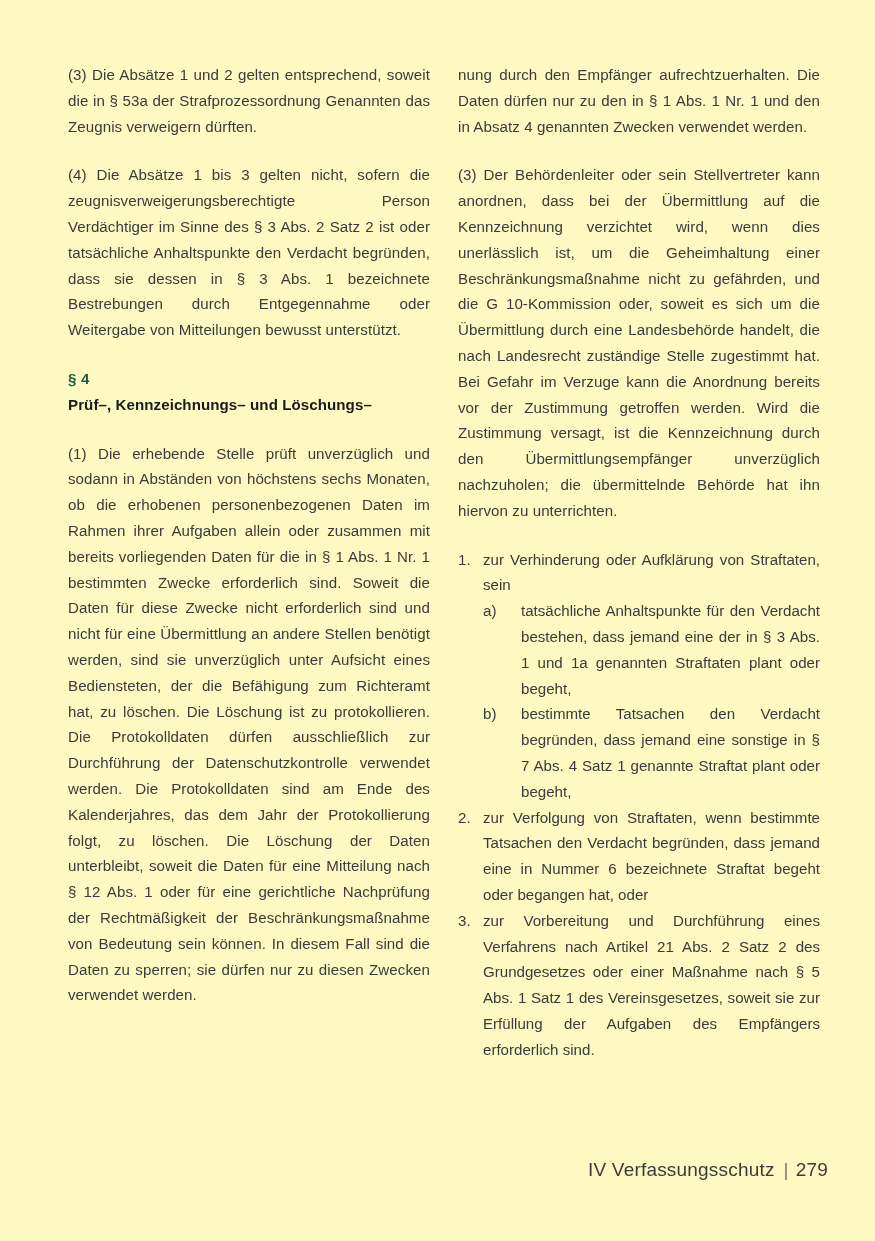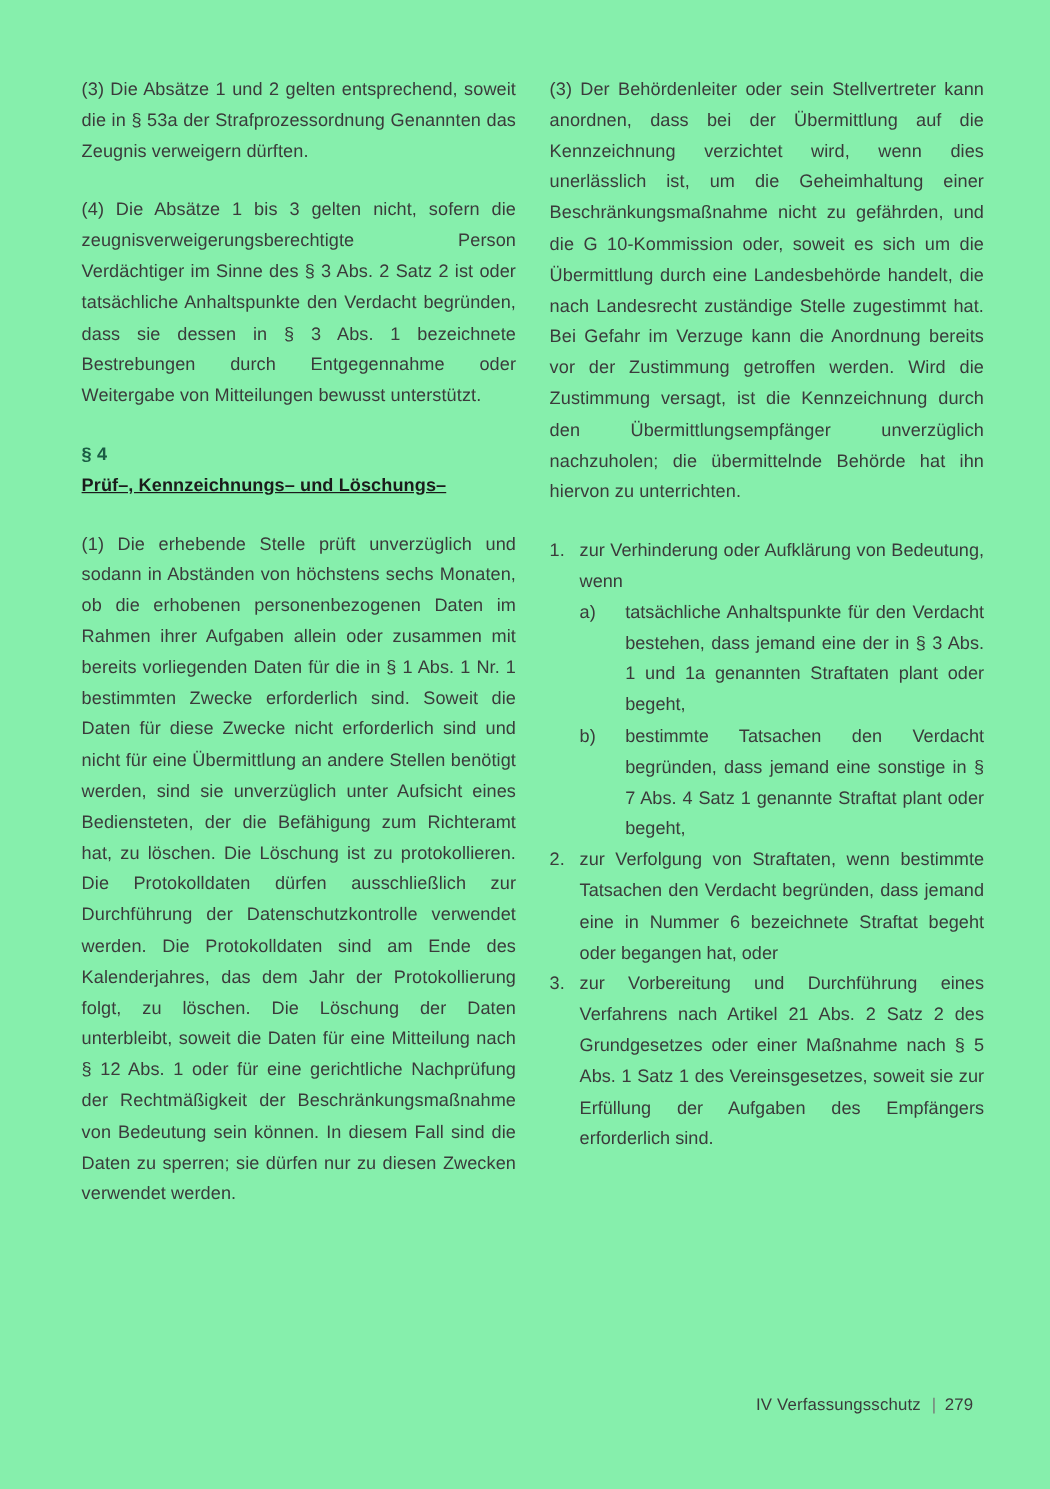--- a/index.html
+++ b/index.html
@@ -14,21 +14,21 @@
     font-family: "Liberation Sans", sans-serif;
     color: #3b3b3b;
     overflow: hidden;
   }
 
   .page {
     position: absolute;
     left: 0; top: 0;
     width: 875px;
     height: 1241px;
-    background: #86efac;
+    background: #fef9c3;
   }
 
   .columns {
     position: absolute;
     left: 68px;
     top: 62px;
     width: 752px;
     height: 1060px;
     display: flex;
     justify-content: space-between;
@@ -62,21 +62,21 @@
   }
 
   h2.section-title {
     margin: 0 0 23px 0;
     font-size: 15.1px;
     line-height: 25.8px;
     font-weight: 700;
     color: #1b1b1b;
     letter-spacing: 0.005em;
   }
-  h2.section-title .tline { display: block; text-decoration: underline; }
+  h2.section-title .tline { display: block; }
 
   
   ol.numlist {
     list-style: none;
     margin: 0;
     padding: 0;
   }
   ol.numlist > li {
     position: relative;
     padding-left: 25px;
@@ -114,23 +114,23 @@
     left: 0;
     top: 0;
     width: 22px;
     text-align: left;
   }
   ol.letterlist > li > .txt { display: block; margin-left: 12px; }
 
   
   .footer {
     position: absolute;
-    right: 64px;
+    right: 47px;
     top: 1160px;
-    font-size: 14px;
+    font-size: 19px;
     line-height: 20px;
     color: #3b3b3b;
     letter-spacing: 0.01em;
     white-space: nowrap;
   }
   .footer .sep {
     display: inline-block;
     margin: 0 7px 0 9px;
     color: #777;
   }
@@ -155,29 +155,30 @@
         <span class="tline">Prüf–, Kennzeichnungs– und Löschungs–</span>
       </h2>
 
       <p class="para">(1) Die erhebende Stelle prüft unverzüglich und sodann in Abständen von höchstens sechs Monaten, ob die erhobenen personenbezogenen Daten im Rahmen ihrer Aufgaben allein oder zusammen mit bereits vorliegenden Daten für die in § 1 Abs. 1 Nr. 1 bestimmten Zwecke erforderlich sind. Soweit die Daten für diese Zwecke nicht erforderlich sind und nicht für eine Übermittlung an andere Stellen benötigt werden, sind sie unverzüglich unter Aufsicht eines Bediensteten, der die Befähigung zum Richteramt hat, zu löschen. Die Löschung ist zu protokollieren. Die Protokolldaten dürfen ausschließlich zur Durchführung der Datenschutzkontrolle verwendet werden. Die Protokolldaten sind am Ende des Kalenderjahres, das dem Jahr der Protokollierung folgt, zu löschen. Die Löschung der Daten unterbleibt, soweit die Daten für eine Mitteilung nach § 12 Abs. 1 oder für eine gerichtliche Nachprüfung der Rechtmäßigkeit der Beschränkungsmaßnahme von Bedeutung sein können. In diesem Fall sind die Daten zu sperren; sie dürfen nur zu diesen Zwecken verwendet werden.</p>
 
 
     </div>
 
     <div class="col">
 
+      <p class="para">nung durch den Empfänger aufrechtzuerhalten. Die Daten dürfen nur zu den in § 1 Abs. 1 Nr. 1 und den in Absatz 4 genannten Zwecken verwendet werden.</p>
 
       <p class="para">(3) Der Behördenleiter oder sein Stellvertreter kann anordnen, dass bei der Übermittlung auf die Kennzeichnung verzichtet wird, wenn dies unerlässlich ist, um die Geheimhaltung einer Beschränkungsmaßnahme nicht zu gefährden, und die G 10-Kommission oder, soweit es sich um die Übermittlung durch eine Landesbehörde handelt, die nach Landesrecht zuständige Stelle zugestimmt hat. Bei Gefahr im Verzuge kann die Anordnung bereits vor der Zustimmung getroffen werden. Wird die Zustimmung versagt, ist die Kennzeichnung durch den Übermittlungsempfänger unverzüglich nachzuholen; die übermittelnde Behörde hat ihn hiervon zu unterrichten.</p>
 
 
       <ol class="numlist">
 
         <li>
           <span class="marker">1.</span>
-          <span class="txt">zur Verhinderung oder Aufklärung von Bedeutung, wenn</span>
+          <span class="txt">zur Verhinderung oder Aufklärung von Straftaten, sein</span>
 
           <ol class="letterlist">
             <li>
               <span class="marker">a)</span>
               <span class="txt">tatsächliche Anhaltspunkte für den Verdacht bestehen, dass jemand eine der in § 3 Abs. 1 und 1a genannten Straftaten plant oder begeht,</span>
             </li>
             <li>
               <span class="marker">b)</span>
               <span class="txt">bestimmte Tatsachen den Verdacht begründen, dass jemand eine sonstige in § 7 Abs. 4 Satz 1 genannte Straftat plant oder begeht,</span>
             </li>

